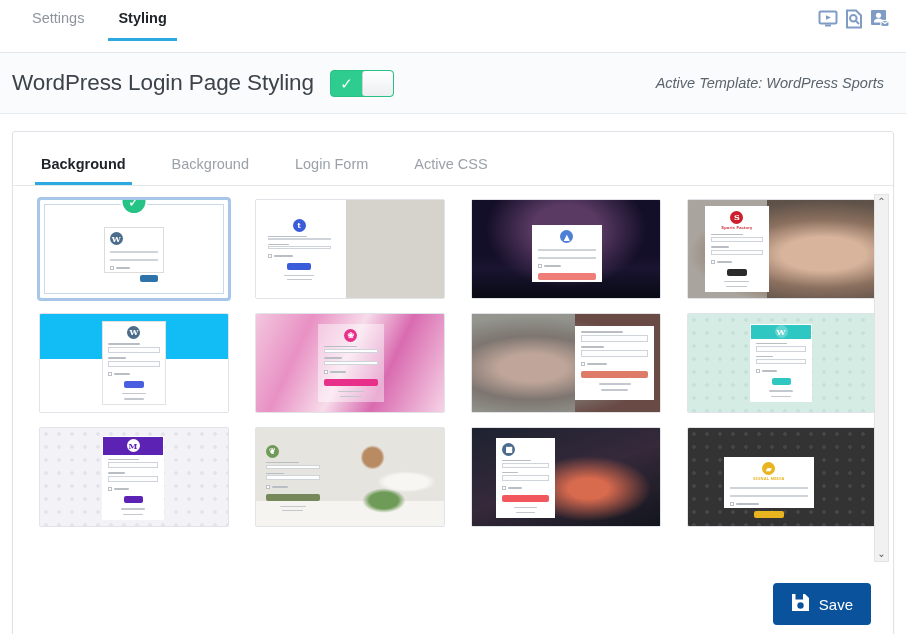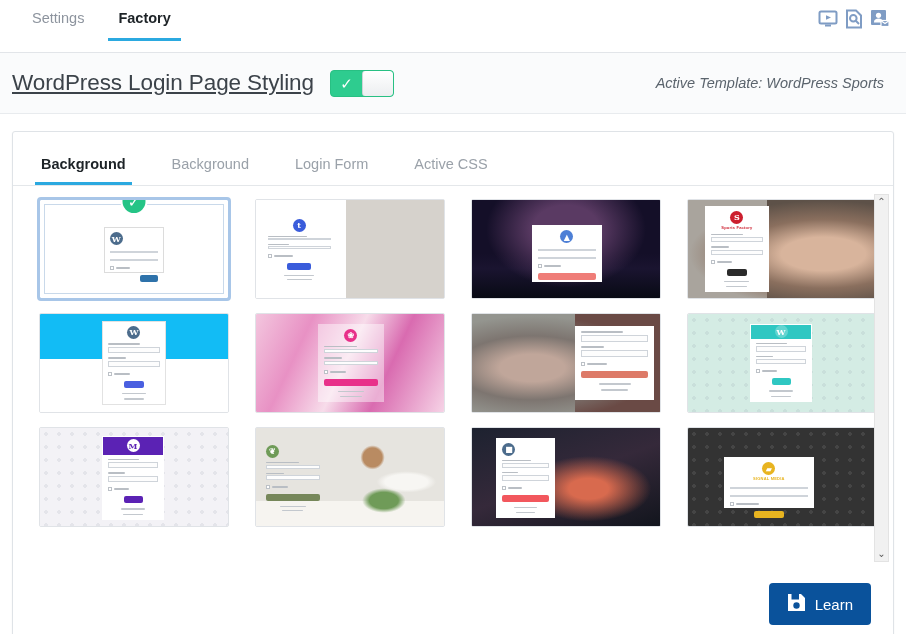--- a/index.html
+++ b/index.html
@@ -43,21 +43,20 @@
     border-bottom: 1px solid #e8ebee;
     display: flex; align-items: center;
     padding: 0 22px 0 12px;
   }
   .page-title {
     font-size: 22.5px;
     color: #3c434a;
     font-weight: normal;
     letter-spacing: -0.1px;
     white-space: nowrap;
-    text-decoration: underline;
   }
   .toggle {
     margin-left: 16px;
     width: 64px; height: 27px;
     border-radius: 4px;
     background: #2ecc8f;
     display: flex; align-items: stretch;
     overflow: hidden;
     border: 1px solid #28c083;
     cursor: pointer;
@@ -174,21 +173,21 @@
     font-size: 15px; cursor: pointer;
     font-family: "Liberation Sans", sans-serif;
   }
 </style>
 </head>
 <body>
 
 <div class="topbar">
   <div class="topbar-tabs">
     <div class="topbar-tab">Settings</div>
-    <div class="topbar-tab active">Factory</div>
+    <div class="topbar-tab active">Styling</div>
   </div>
   <div class="topbar-icons">
     <span>
       <svg width="20" height="20" viewBox="0 0 20 20">
           <rect x="1.5" y="2.5" width="17" height="12" rx="1.5" fill="none" stroke="#7f9cc4" stroke-width="2"></rect>
           <path d="M8 6.2 L13 8.5 L8 10.8 Z" fill="#7f9cc4"></path>
           <rect x="7" y="15.5" width="6" height="2" fill="#7f9cc4"></rect>
         </svg>
     </span>
     <span>
@@ -513,16 +512,16 @@
 
   <div class="panel-footer">
     <button class="save-btn">
       <span>
         <svg width="19" height="19" viewBox="0 0 19 19">
             <path d="M1 1h13l4 4v13H1z" fill="#fff"></path>
             <rect x="4.5" y="1" width="7.5" height="5.5" fill="#0a529b"></rect>
             <circle cx="9.5" cy="12.5" r="3.2" fill="#0a529b"></circle>
           </svg>
       </span>
-      <span>Learn</span>
+      <span>Save</span>
     </button>
   </div>
 </div>
 
 </body></html>

